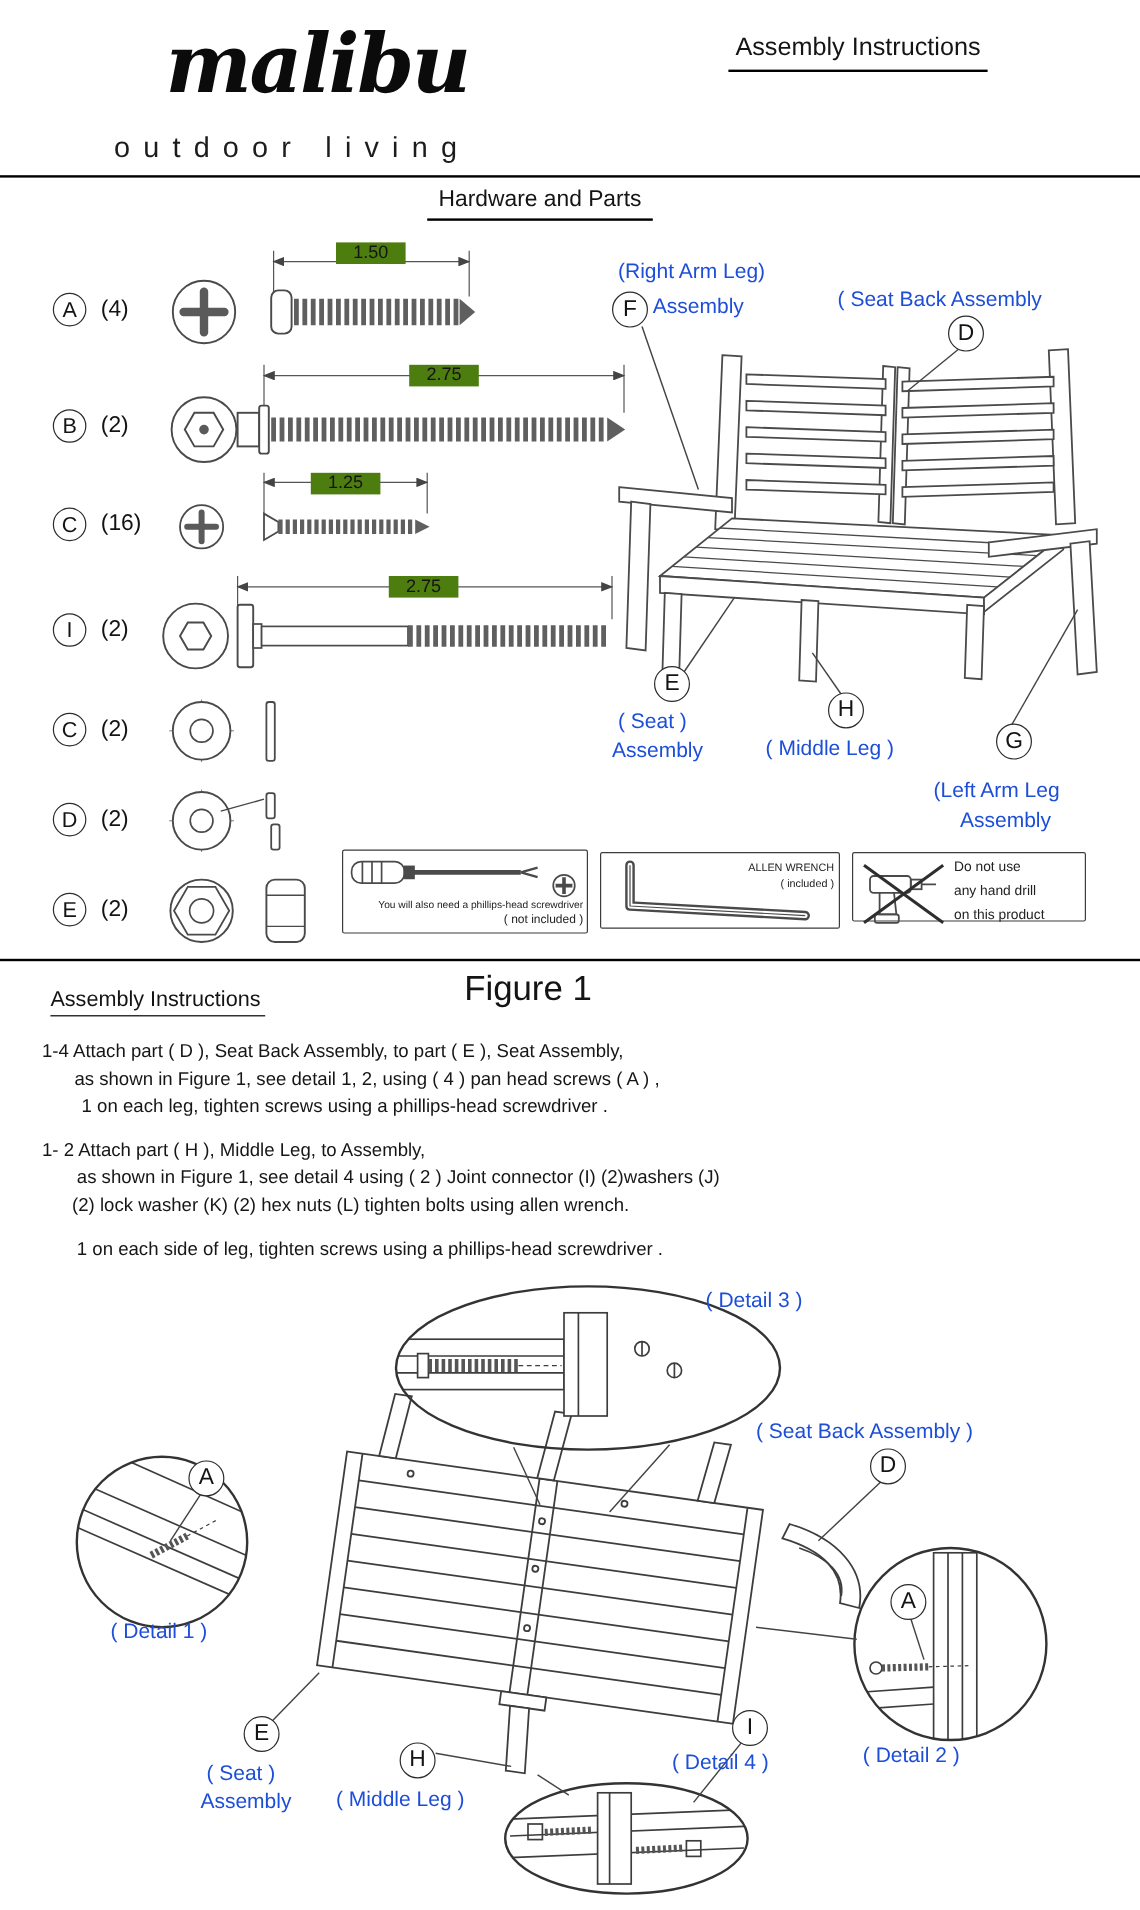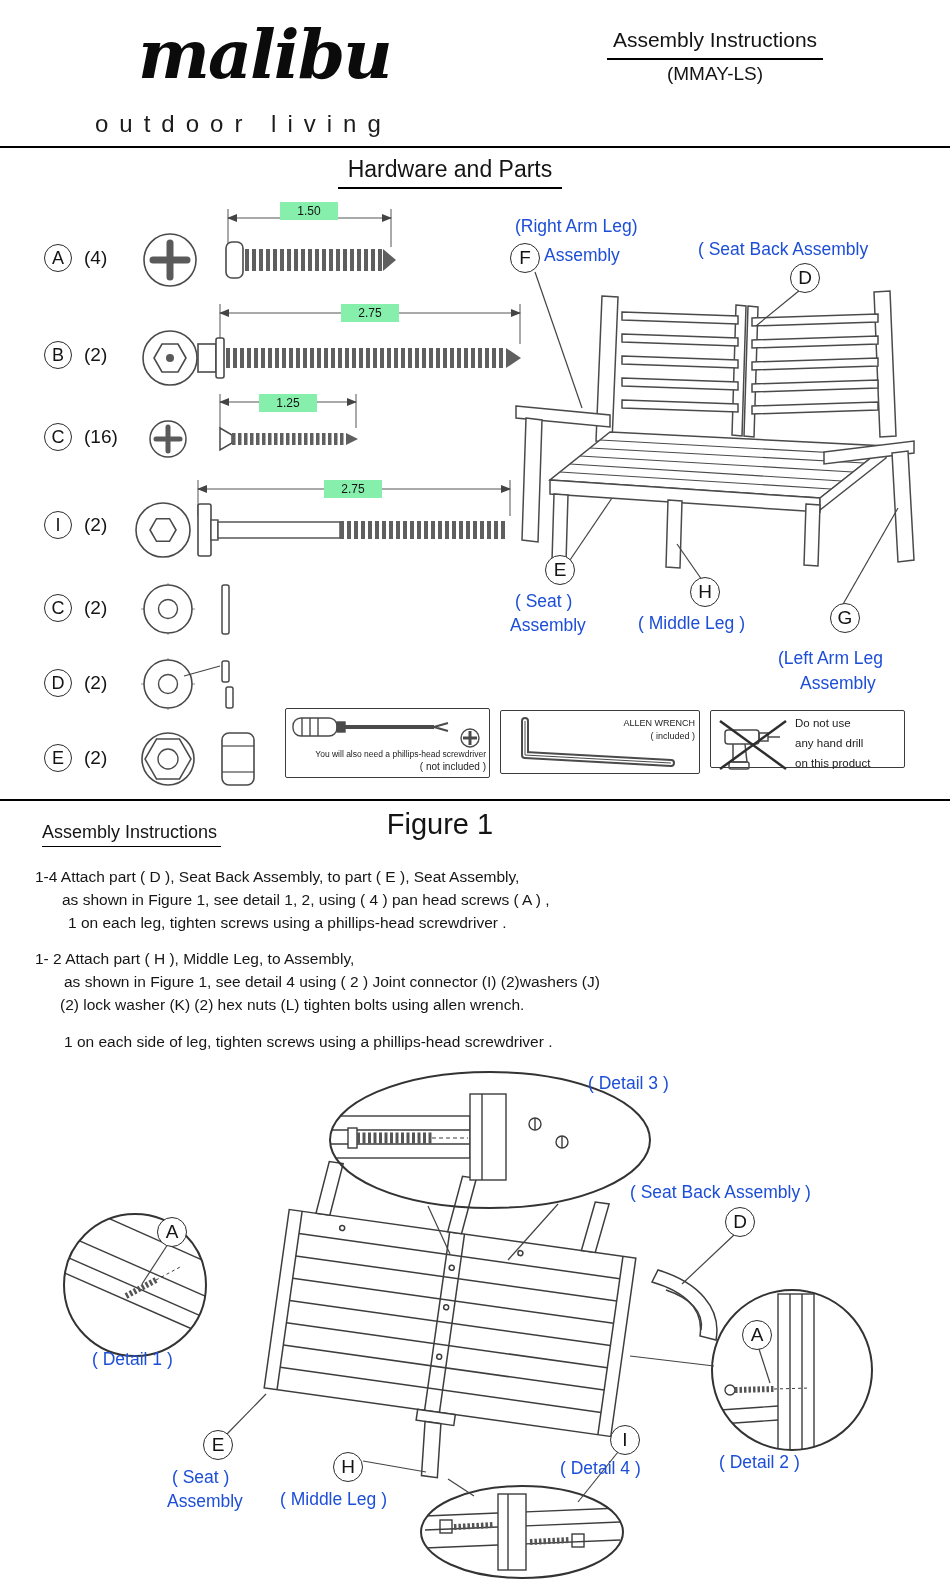--- a/index.html
+++ b/index.html
@@ -18,49 +18,48 @@
   .brand-sub {
     position:absolute; left:95px; top:110px; font-size:24px; letter-spacing:11px;
     color:#1c1c1c;
   }
   .doc-head { position:absolute; left:560px; top:28px; width:310px; text-align:center; }
   .doc-title { display:inline-block; font-size:21px; padding:0 6px 6px 6px; border-bottom:2px solid #000; }
   .doc-sub { font-size:19px; margin-top:13px; }
   .doc-code { font-size:19px; margin-top:3px; }
 
   .hw-title-wrap { position:absolute; left:320px; top:156px; width:260px; text-align:center; }
-  .hw-title { display:inline-block; font-size:23px; padding:0 10px 4px 10px; border-bottom:2px solid #000; }
+  .hw-title { display:inline-block; font-size:19px; padding:0 10px 4px 10px; border-bottom:2px solid #000; }
 
   .lcircle {
     position:absolute; width:28px; height:28px; border:1.6px solid #2c2c2c; border-radius:50%;
     display:flex; align-items:center; justify-content:center; font-size:18px; background:#fff; z-index:5;
   }
   .lcircle.lg { width:30px; height:30px; font-size:19px; }
   .qty { position:absolute; font-size:19px; }
-  .dimlabel { position:absolute; background:#86efac; font-size:12px; text-align:center; height:18px; line-height:18px; z-index:4; }
+  .dimlabel { position:absolute; background:#4d7c0f; font-size:15px; text-align:center; height:18px; line-height:18px; z-index:4; }
 
   .lbl { position:absolute; font-size:17.5px; color:#1d4ed8; text-align:left; z-index:5; }
   .step { position:absolute; font-size:15.5px; color:#161616; white-space:nowrap; }
 
   .sec-title-wrap { position:absolute; left:42px; top:822px; }
   .sec-title { display:inline-block; font-size:18px; padding:0 4px 3px 0; border-bottom:1.6px solid #000; }
   .fig-title { position:absolute; left:340px; top:808px; width:200px; text-align:center; font-size:29px; }
 
   .toolbox { position:absolute; border:1.5px solid #3c3c3c; border-radius:2px; background:#fff; }
   .tb-text { position:absolute; text-align:right; color:#222; }
 </style>
 </head>
 <body>
 
 <div class="brand-script">malibu</div>
 <div class="brand-sub">outdoor living</div>
 
 <div class="doc-head">
   <div><span class="doc-title">Assembly Instructions</span></div>
-  <div class="doc-code">(MMAY-LS)</div>
 </div>
 
 <div class="hr" style="top:146px"></div>
 
 <div class="hw-title-wrap"><span class="hw-title">Hardware and Parts</span></div>
 
 <div class="lcircle" style="left:44px;top:244px">A</div>
 <div class="qty" style="left:84px;top:247px">(4)</div>
 <div class="lcircle" style="left:44px;top:341px">B</div>
 <div class="qty" style="left:84px;top:344px">(2)</div>

